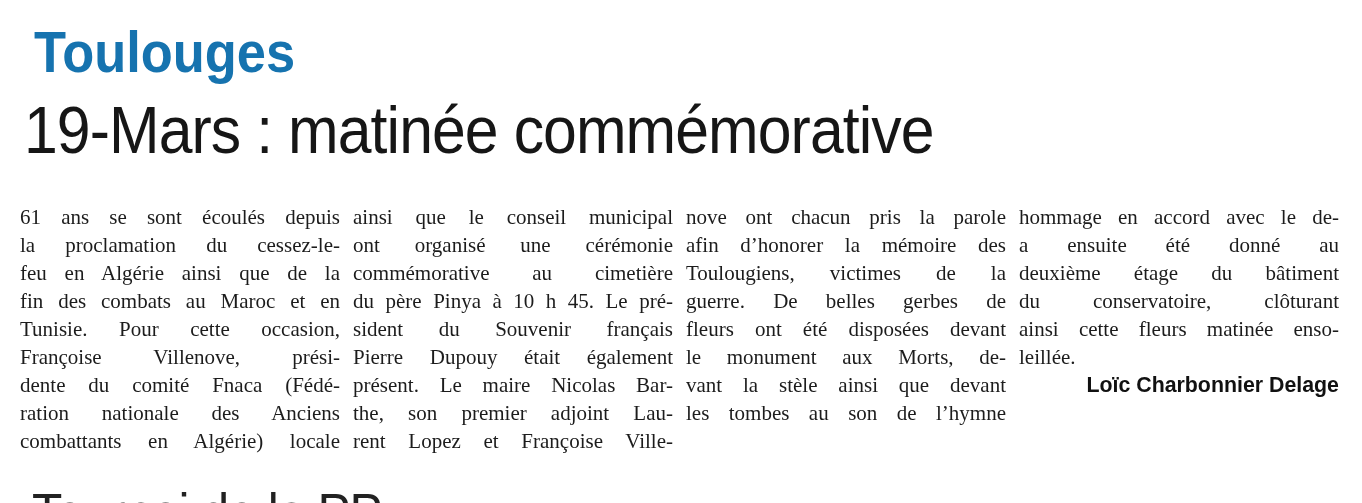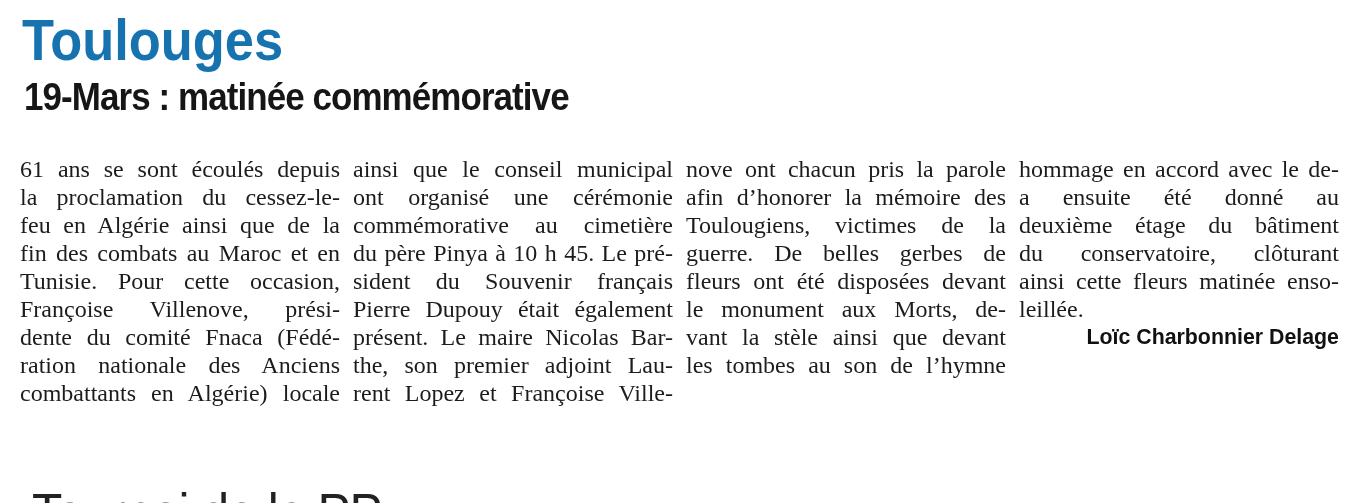--- a/index.html
+++ b/index.html
@@ -7,46 +7,46 @@
     width: 1362px;
     height: 503px;
     background: #ffffff;
     overflow: hidden;
     position: relative;
     font-family: "Liberation Serif", serif;
   }
   .header { padding: 10px 0 0 22px; }
   .cond { display: inline-block; transform: scaleX(0.92); transform-origin: 0 50%; white-space: nowrap; }
   h1.section-title {
-    margin: 0;
+    margin: 12px;
     font-family: "Liberation Sans", sans-serif;
     font-weight: 700;
     font-size: 57px;
     line-height: 1.08;
     color: #1673af;
   }
   h2.headline {
     margin: 6px 0 0 2px;
     font-family: "Liberation Sans", sans-serif;
-    font-weight: 700;
-    font-size: 38px;
+    font-weight: 400;
+    font-size: 66px;
     line-height: 1.05;
     color: #161616;
     letter-spacing: -1px;
   }
   .cols {
     display: flex;
     gap: 13px;
     padding: 0 20px 0 20px;
     margin-top: 38px;
   }
   .col { width: 320px; flex: 0 0 auto; }
   .line {
     font-family: "Liberation Serif", serif;
-    font-size: 24px;
+    font-size: 21px;
     line-height: 28px;
     color: #1c1c1c;
     white-space: nowrap;
     text-align: justify;
     text-align-last: justify;
     overflow: hidden;
   }
   .line.ragged { text-align-last: left; }
   .byline {
     font-family: "Liberation Sans", sans-serif;

